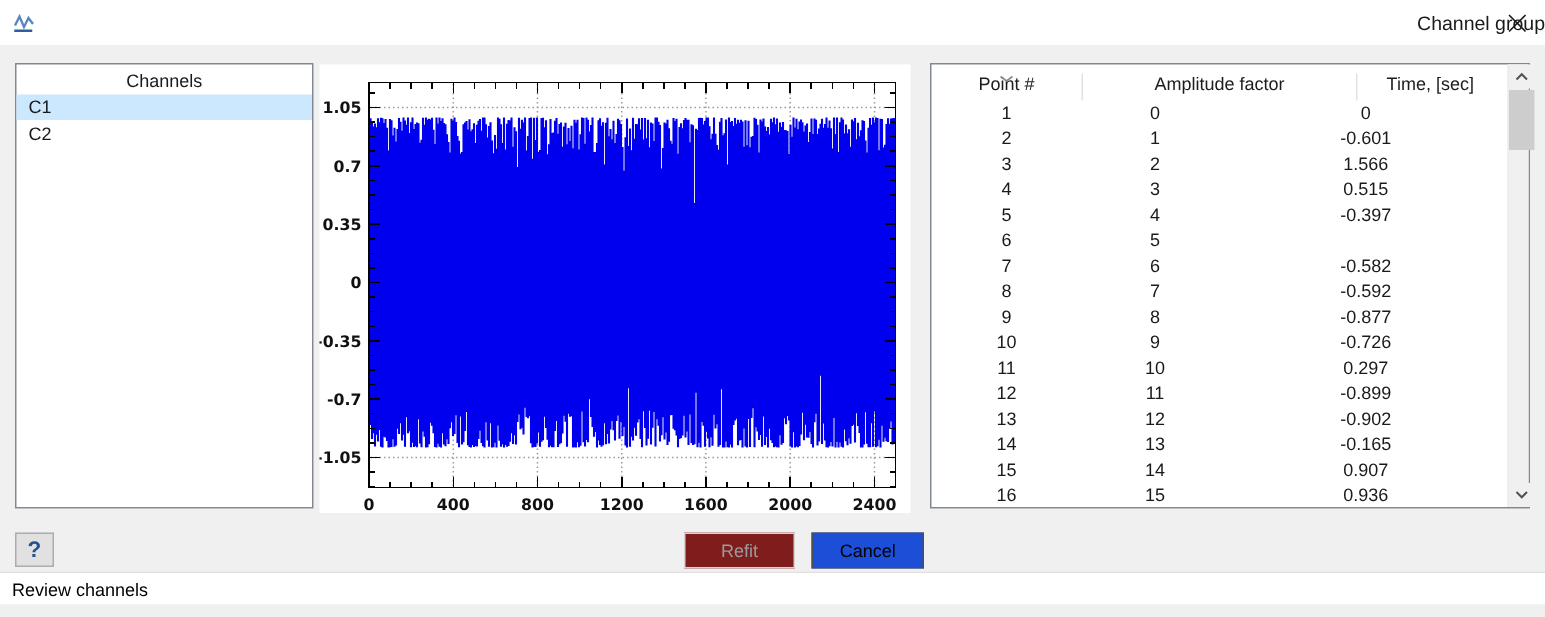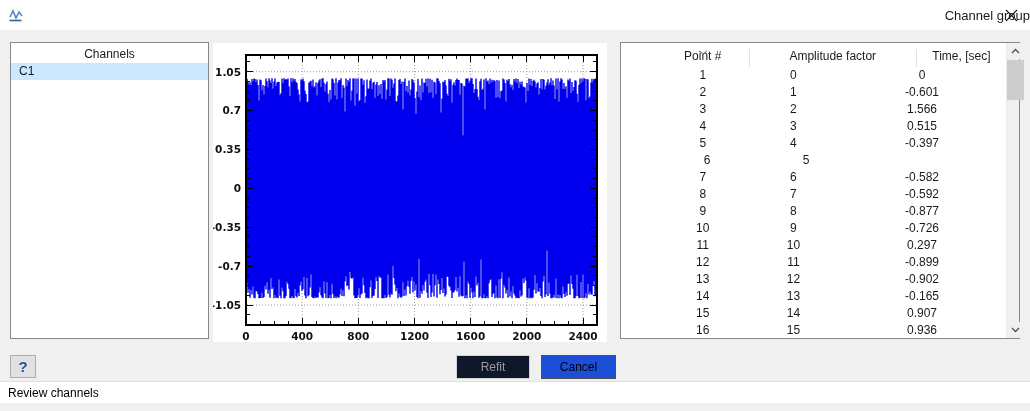--- a/index.html
+++ b/index.html
@@ -34,21 +34,21 @@
   
   .plot-panel {
     position:absolute; left:213px; top:43px; width:394px; height:299px;
     background:#ffffff;
   }
   
   .datatable {
     position:absolute; left:620px; top:42px; width:400px; height:297px;
     background:#ffffff; border:1px solid #82888f; display:flex;
   }
-  .table-main { width:457px; height:100%; overflow:hidden;margin-left:36px; }
+  .table-main { width:457px; height:100%; overflow:hidden; }
   .t-header { display:flex; height:24px; align-items:flex-end; position:relative; }
   .t-hcell {
     text-align:center; padding-bottom:4px; font-size:12px; color:#1c1c1c; position:relative;
   }
   .t-hcell + .t-hcell { border-left:1px solid #e2e2e2; }
   .sort-glyph { position:absolute; top:1px; left:50%; transform:translateX(-50%); }
   .t-row { display:flex; height:17px; line-height:17px; }
   .t-cell { text-align:center; font-size:12px; }
   .col1 { width:100px; } .col2 { width:98px; } .col3 { width:183px; }
   
@@ -68,21 +68,21 @@
     background:#e1e1e1; border:1px solid #adadad;
     color:#24538f; font-weight:bold; font-size:15px;
     display:flex; align-items:center; justify-content:center;
   }
   .btn {
     position:absolute; top:355px; height:24px; font-size:12px;
     display:flex; align-items:center; justify-content:center;
     font-family:"Liberation Sans", sans-serif;
   }
   .btn-refit {
-    left:456px; width:74px; background:#0f172a; border:1px solid #d4d4d4; color:#9c9c9c;
+    left:456px; width:74px; background:#7f1d1d; border:1px solid #d4d4d4; color:#9c9c9c;
   }
   .btn-cancel {
     left:541px; width:75px; background:#1d4ed8; border:1px solid #4f4f4f; color:#000;
   }
   
   .statusbar {
     position:absolute; left:0; top:381px; width:1030px; height:22px;
     background:#ffffff; border-top:1px solid #e0e0e0;
     display:flex; align-items:center; padding-left:8px; font-size:12px; color:#000;
   }
@@ -102,20 +102,21 @@
       <line x1="1" y1="1" x2="12" y2="12" stroke="#1a1a1a" stroke-width="1.1"></line>
       <line x1="12" y1="1" x2="1" y2="12" stroke="#1a1a1a" stroke-width="1.1"></line>
     </svg>
   </div>
 </div>
 
 <div class="listbox">
   <div class="listbox-header">Channels</div>
   <div id="channel-items">
       <div class="ch-item selected">C1</div>
+      <div class="ch-item">C2</div>
     </div>
 </div>
 
 <div class="plot-panel">
   <svg id="plot-svg" width="394" height="299" viewBox="0 0 394 299">
       <line x1="34" y1="28.7" x2="383" y2="28.7" stroke="#9a9a9a" stroke-width="1" stroke-dasharray="1 2"></line>
       <line x1="34" y1="262.0" x2="383" y2="262.0" stroke="#9a9a9a" stroke-width="1" stroke-dasharray="1 2"></line>
       <line x1="89.2" y1="13" x2="89.2" y2="281" stroke="#9a9a9a" stroke-width="1" stroke-dasharray="1 2"></line>
       <line x1="145.3" y1="13" x2="145.3" y2="281" stroke="#9a9a9a" stroke-width="1" stroke-dasharray="1 2"></line>
       <line x1="201.5" y1="13" x2="201.5" y2="281" stroke="#9a9a9a" stroke-width="1" stroke-dasharray="1 2"></line>

